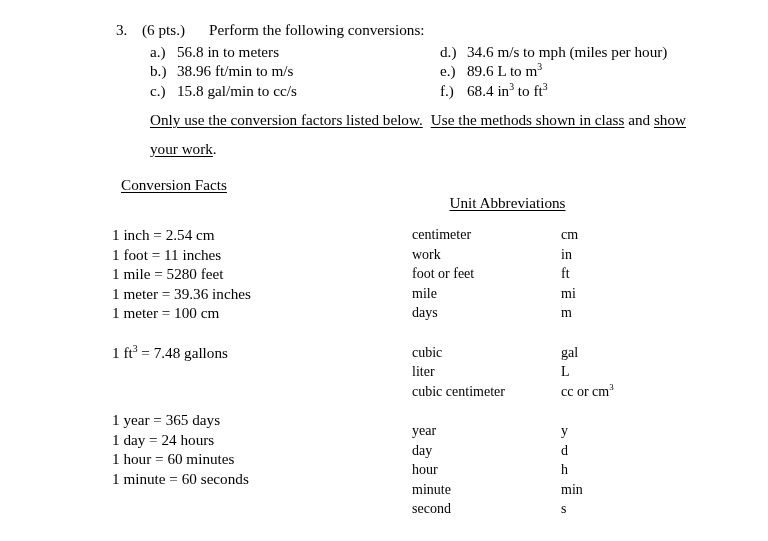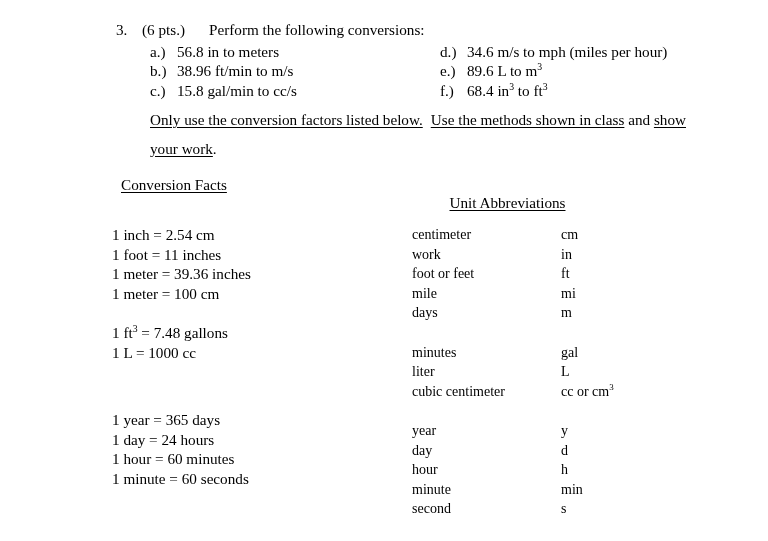--- a/index.html
+++ b/index.html
@@ -212,27 +212,27 @@
   </div>
   <div class="abbrev-head">
     <span class="u">Unit Abbreviations</span>
   </div>
 
   <div class="facts-col">
 
     <div class="group">
       <div class="fact-line">1 inch = 2.54 cm</div>
       <div class="fact-line">1 foot = 11 inches</div>
+      <div class="fact-line">1 mile = 5280 feet</div>
       <div class="fact-line">1 meter = 39.36 inches</div>
       <div class="fact-line">1 meter = 100 cm</div>
     </div>
 
     <div class="group-vol">
       <div class="fact-line"><span>1 ft</span><sup>3</sup><span> = 7.48 gallons</span></div>
-      <div class="fact-line">1 L = 1000 cc</div>
     </div>
 
     <div class="group last">
       <div class="fact-line">1 year = 365 days</div>
       <div class="fact-line">1 day = 24 hours</div>
       <div class="fact-line">1 hour = 60 minutes</div>
       <div class="fact-line">1 minute = 60 seconds</div>
     </div>
 
   </div>
@@ -257,21 +257,21 @@
         <span class="abbrev-sym">mi</span>
       </div>
       <div class="abbrev-row">
         <span class="abbrev-name">days</span>
         <span class="abbrev-sym">m</span>
       </div>
     </div>
 
     <div class="ab-group-2">
       <div class="abbrev-row">
-        <span class="abbrev-name">minutes</span>
+        <span class="abbrev-name">cubic</span>
         <span class="abbrev-sym">gal</span>
       </div>
       <div class="abbrev-row">
         <span class="abbrev-name">liter</span>
         <span class="abbrev-sym">L</span>
       </div>
       <div class="abbrev-row">
         <span class="abbrev-name">cubic centimeter</span>
         <span class="abbrev-sym"><span>cc or cm</span><sup>3</sup></span>
       </div>

